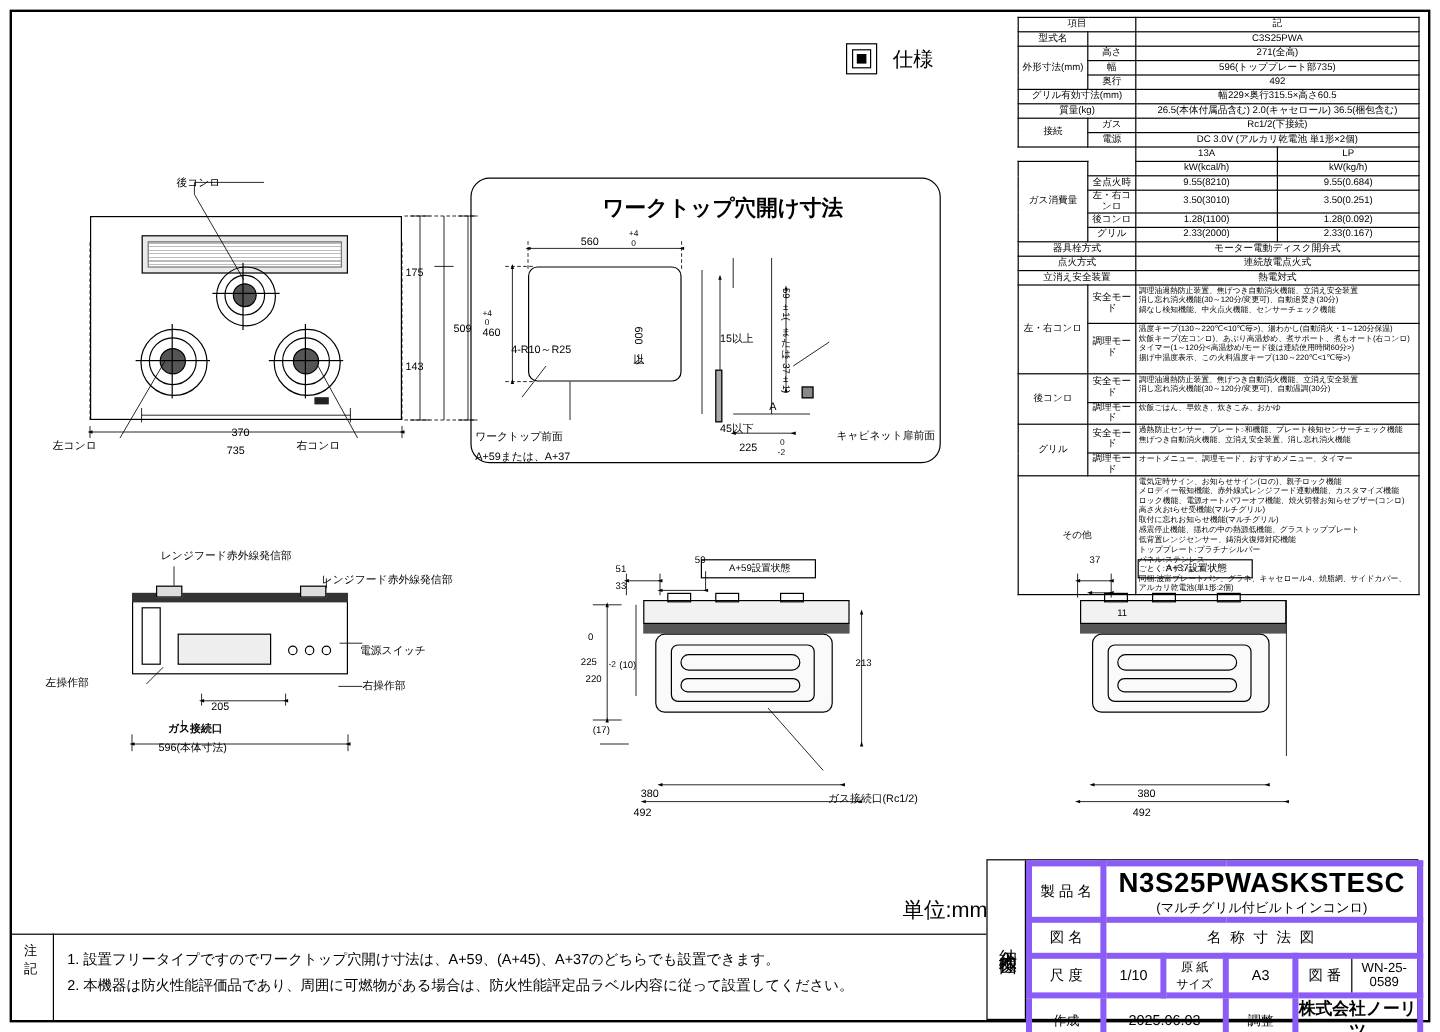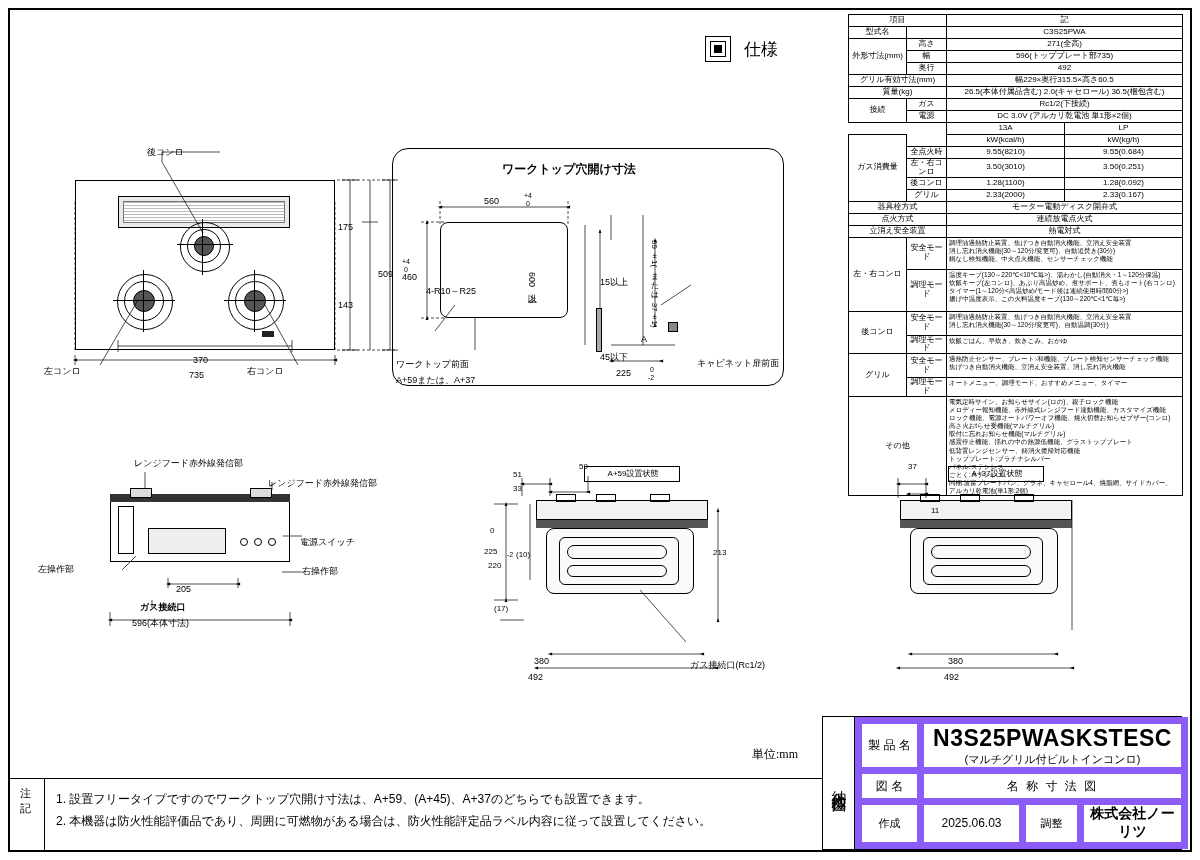--- a/index.html
+++ b/index.html
@@ -5,29 +5,29 @@
   html,body{margin:0;padding:0;background:#ffffff;}
   body{font-family:"Liberation Sans","DejaVu Sans",sans-serif;color:#000;}
   #page{position:relative;width:1200px;height:860px;overflow:hidden;background:#fff;}
   .frame{position:absolute;left:8px;top:8px;width:1184px;height:844px;border:2px solid #000;box-sizing:border-box;}
   .abs{position:absolute;box-sizing:border-box;}
   .ln{position:absolute;background:#000;}
   .t{position:absolute;white-space:nowrap;font-size:11px;line-height:1.15;}
   .t.sm{font-size:9px;}
   .t.xs{font-size:8px;}
   .t.xxs{font-size:7px;}
-  .t.md{font-size:12px;font-family:Liberation Serif, serif;}
+  .t.md{font-size:18px;}
   .t.lg{font-size:17px;}
   
   table.spec{border-collapse:collapse;font-size:8px;width:100%;table-layout:fixed;}
   table.spec td{border:1px solid #000;padding:0 2px;text-align:center;vertical-align:middle;height:11px;line-height:1.1;}
   table.spec td.tl{text-align:left;vertical-align:top;line-height:1.25;padding-top:1px;}
   
   table.title{border-collapse:collapse;font-size:12px;width:100%;table-layout:fixed;}
-  table.title td{border:7px solid #8b5cf6;text-align:center;vertical-align:middle;padding:0;}
+  table.title td{border:5px solid #8b5cf6;text-align:center;vertical-align:middle;padding:0;}
   .vtxt{writing-mode:vertical-rl;text-orientation:upright;letter-spacing:2px;font-size:15px;}
   .burner{position:absolute;border-radius:50%;border:1px solid #000;}
   .note{font-size:12px;line-height:1.6;}
   svg{position:absolute;left:0;top:0;overflow:visible;}
 </style>
 </head>
 <body>
 
 <div id="page">
   <div class="frame"></div>
@@ -455,20 +455,31 @@
           <td>製 品 名</td>
           <td colspan="4">
             <div style="font-size:23px;font-weight:bold;letter-spacing:0.5px;">N3S25PWASKSTESC</div>
             <div style="font-size:11px;">(マルチグリル付ビルトインコンロ)</div>
           </td>
         </tr>
         <tr style="height:30px;">
           <td>図  名</td>
           <td colspan="4" style="font-size:12px;letter-spacing:2px;">名 称 寸 法 図</td>
         </tr>
+        <tr style="height:26px;">
+          <td>尺 度</td>
+          <td>1/10</td>
+          <td style="font-size:10px;white-space:pre-line;">原 紙
+サイズ</td>
+          <td>A3</td>
+          <td style="position:relative;padding:0;">
+            <div style="position:absolute;left:0;top:0;width:44px;height:100%;border-right:1px solid #000;display:flex;align-items:center;justify-content:center;">図 番</div>
+            <div style="position:absolute;left:44px;top:0;right:0;height:100%;display:flex;align-items:center;justify-content:center;font-size:11px;">WN-25-0589</div>
+          </td>
+        </tr>
         <tr style="height:34px;">
           <td style="font-size:11px;">作成</td>
           <td colspan="2" style="font-size:12px;">2025.06.03</td>
           <td style="font-size:11px;">調整</td>
           <td style="font-size:14px;font-weight:bold;">株式会社ノーリツ</td>
         </tr>
       </tbody>
         </table>
     </div>
   </div>

